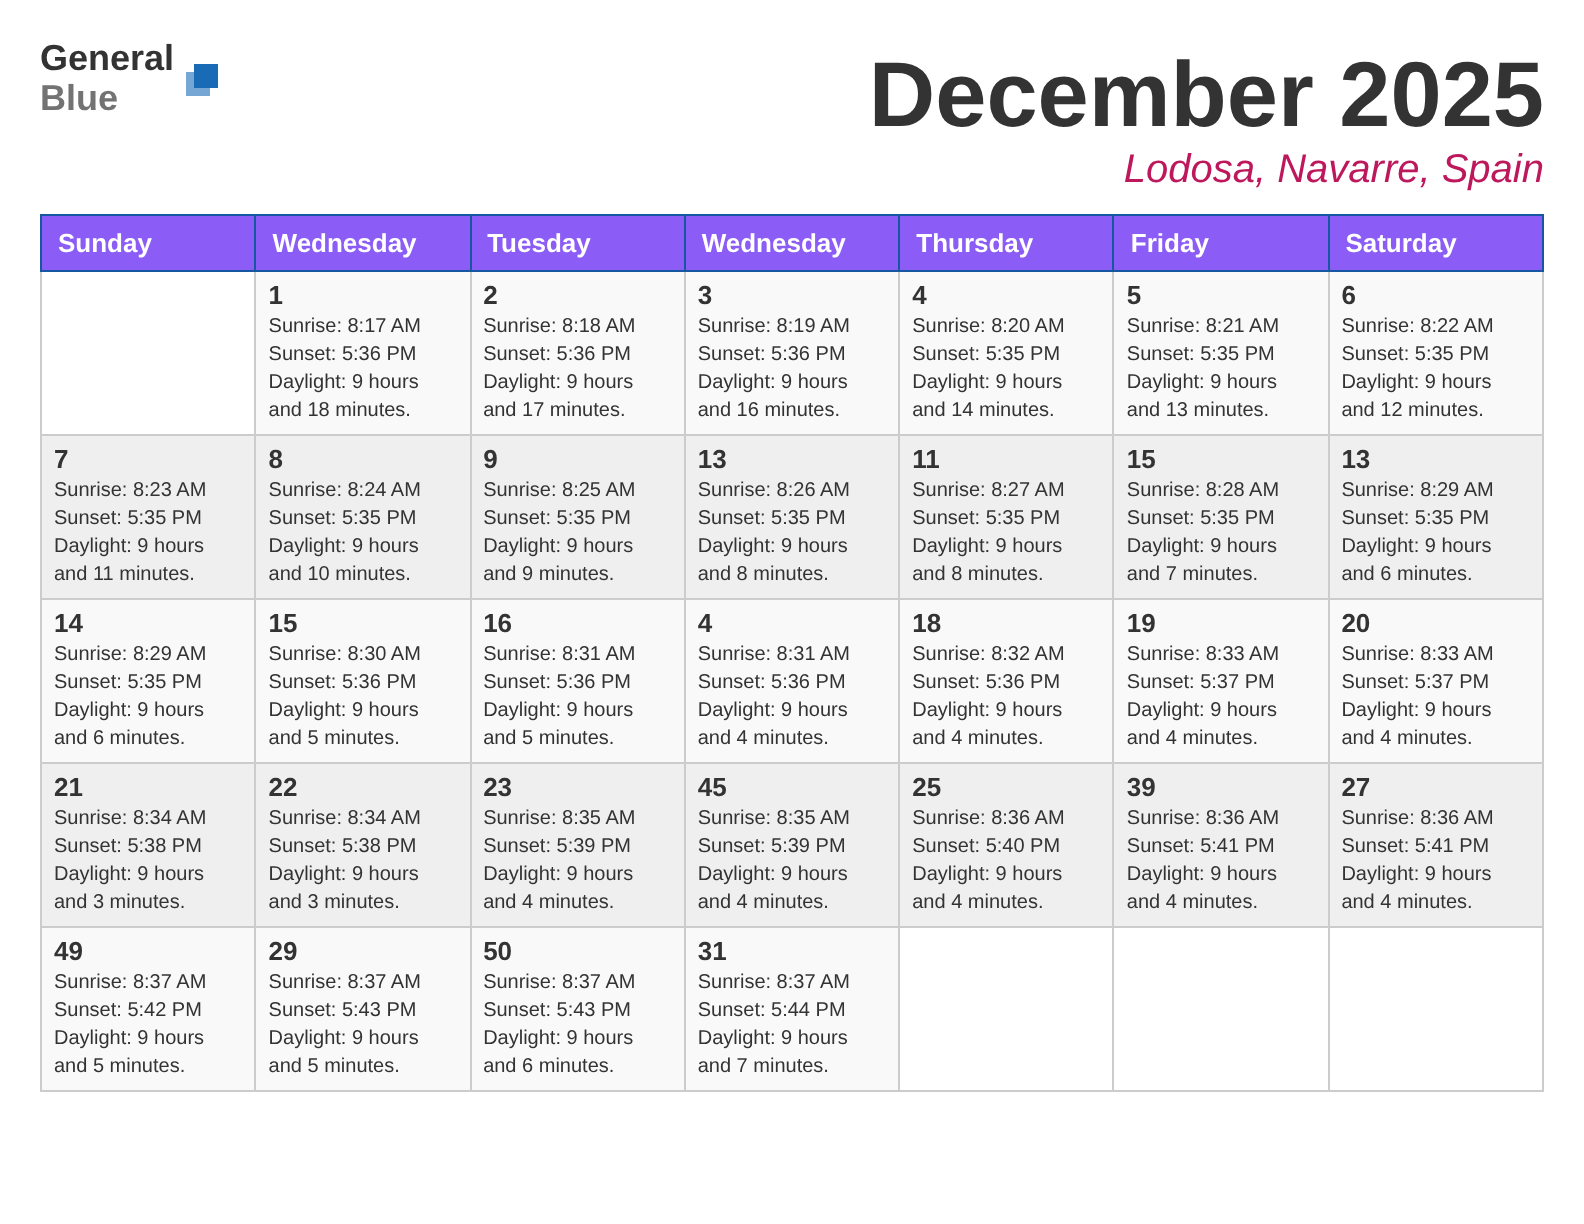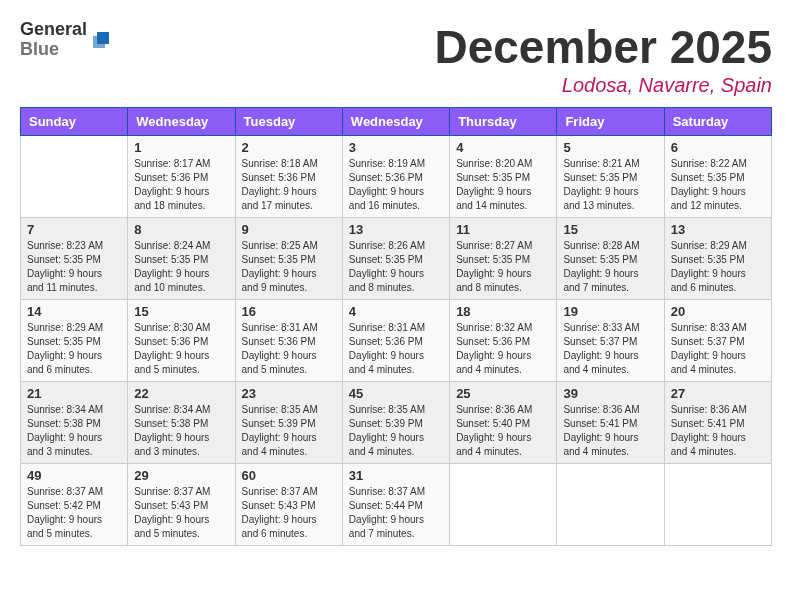--- a/index.html
+++ b/index.html
@@ -251,21 +251,21 @@
       <tr>
         <td>
           <span class="day-num">49</span>
           <div class="day-info">Sunrise: 8:37 AM<br>Sunset: 5:42 PM<br>Daylight: 9 hours<br>and 5 minutes.</div>
         </td>
         <td>
           <span class="day-num">29</span>
           <div class="day-info">Sunrise: 8:37 AM<br>Sunset: 5:43 PM<br>Daylight: 9 hours<br>and 5 minutes.</div>
         </td>
         <td>
-          <span class="day-num">60</span>
+          <span class="day-num">50</span>
           <div class="day-info">Sunrise: 8:37 AM<br>Sunset: 5:43 PM<br>Daylight: 9 hours<br>and 6 minutes.</div>
         </td>
         <td>
           <span class="day-num">31</span>
           <div class="day-info">Sunrise: 8:37 AM<br>Sunset: 5:44 PM<br>Daylight: 9 hours<br>and 7 minutes.</div>
         </td>
         <td class="empty-cell"></td>
         <td class="empty-cell"></td>
         <td class="empty-cell"></td>
       </tr>

